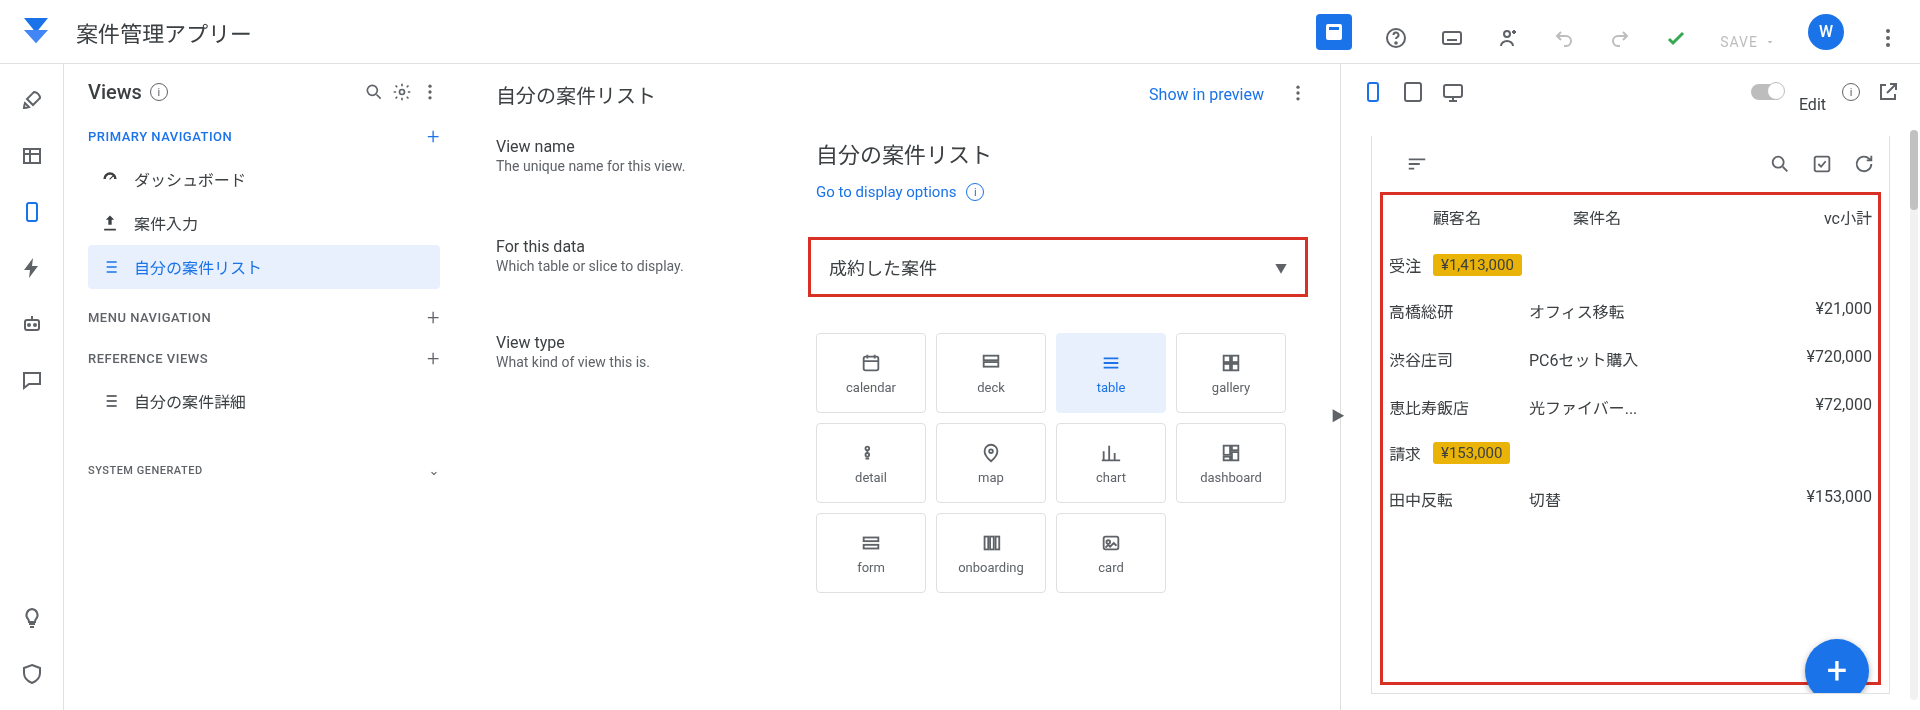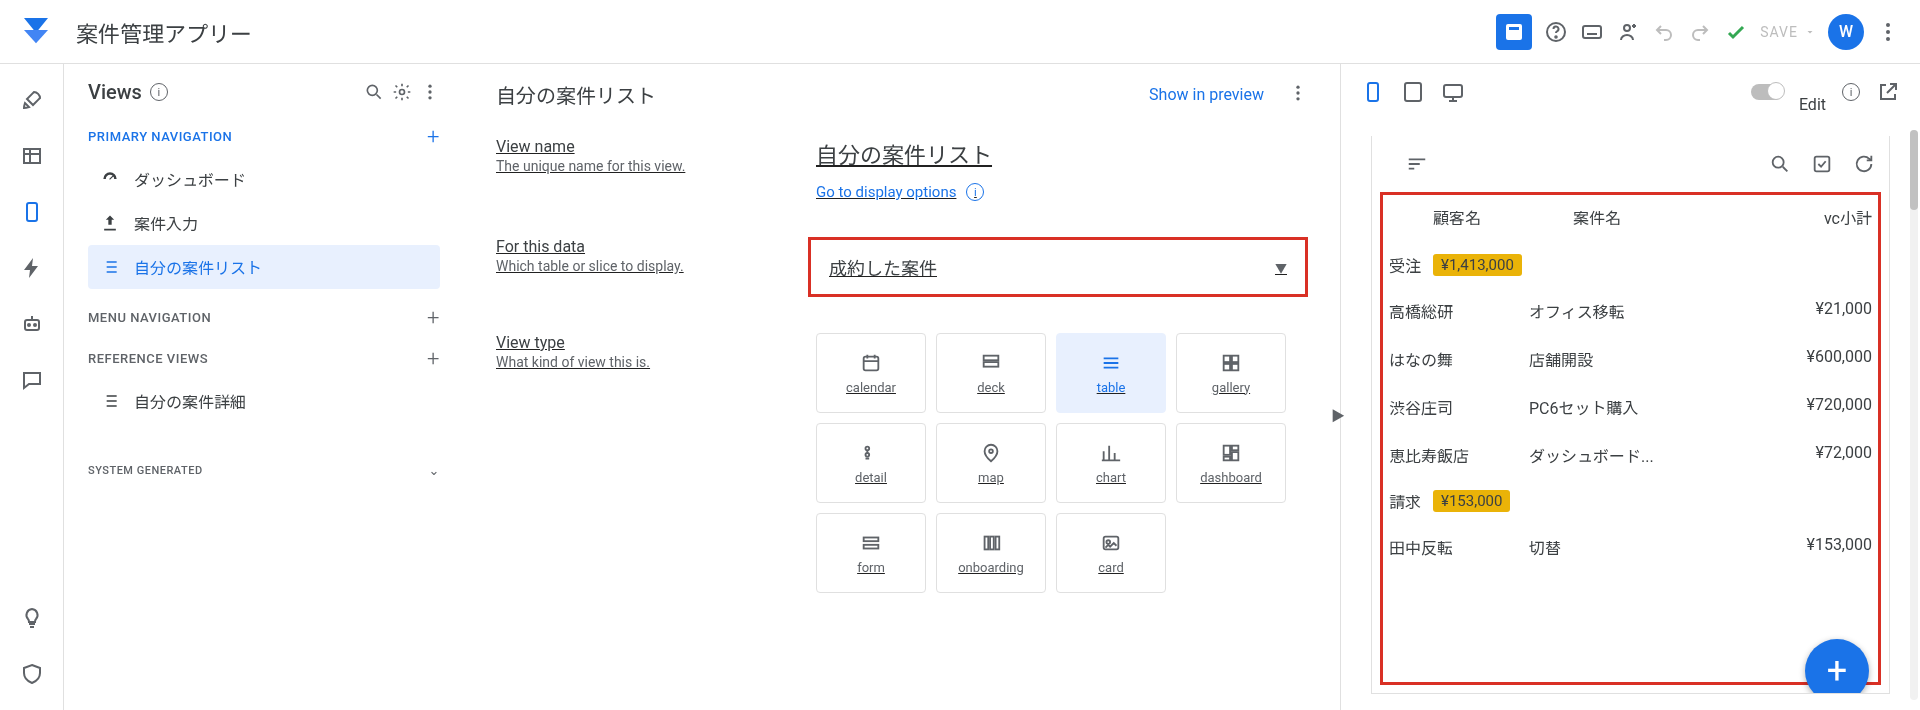--- a/index.html
+++ b/index.html
@@ -15,21 +15,21 @@
 .topbar {
   height: 64px;
   display: flex;
   align-items: center;
   padding: 0 20px;
   border-bottom: 1px solid #e0e0e0;
 }
 .logo-icon svg { width: 32px; height: 32px; }
 .app-title { font-size: 22px; margin-left: 24px; color: #3c4043; }
 .topbar-spacer { flex: 1; }
-.topbar-actions { display: flex; align-items: center; gap: 12px; }
+.topbar-actions { display: flex; align-items: flex-end; gap: 32px; }
 .top-icon { width: 24px; height: 24px; color: #5f6368; cursor: pointer; display: flex; align-items: center; justify-content: center; }
 .top-icon svg { width: 24px; height: 24px; }
 .top-icon.accent {
   width: 36px; height: 36px;
   background: #1a73e8;
   border-radius: 4px;
   color: #fff;
 }
 .top-icon.check { color: #34a853; }
 .top-icon.disabled { color: #bdbdbd; }
@@ -87,21 +87,21 @@
   padding: 16px 32px;
   overflow-y:auto;
 }
 .center-head {
   display:flex; align-items:center; margin-bottom:28px;
 }
 .center-title { font-size: 20px; color:#3c4043; }
 .show-preview { margin-left:auto; color:#1a73e8; font-size:16px; cursor:pointer; }
 .center-more { margin-left:24px; color:#5f6368; cursor:pointer;}
 
-.field-block { display:flex; margin-bottom:36px;text-decoration:underline; }
+.field-block { display:flex; margin-bottom:36px; }
 .field-label-col { width: 320px; }
 .field-label { font-size:16px; color:#3c4043; }
 .field-desc { font-size:14px; color:#5f6368; margin-top:2px; }
 .field-control { flex:1; }
 
 .big-text { font-size:22px; color:#3c4043; }
 .link-row { margin-top:14px; display:flex; align-items:center; gap:10px; }
 .link-text { color:#1a73e8; font-size:15px; cursor:pointer; }
 
 .select-box {
@@ -613,32 +613,27 @@
           <div class="group-row">
             <span>受注</span>
             <span class="group-amount">¥1,413,000</span>
           </div>
           <div class="data-row">
               <div class="col1">高橋総研</div>
               <div class="col2">オフィス移転</div>
               <div class="col3">¥21,000</div>
             </div>
           <div class="data-row">
-              <div class="col1">はなの舞</div>
-              <div class="col2">店舗開設</div>
-              <div class="col3">¥600,000</div>
-            </div>
-          <div class="data-row">
               <div class="col1">渋谷庄司</div>
               <div class="col2">PC6セット購入</div>
               <div class="col3">¥720,000</div>
             </div>
           <div class="data-row">
               <div class="col1">恵比寿飯店</div>
-              <div class="col2">ダッシュボード...</div>
+              <div class="col2">光ファイバー...</div>
               <div class="col3">¥72,000</div>
             </div>
 
           <div class="group-row">
             <span>請求</span>
             <span class="group-amount">¥153,000</span>
           </div>
           <div class="data-row">
               <div class="col1">田中反転</div>
               <div class="col2">切替</div>

